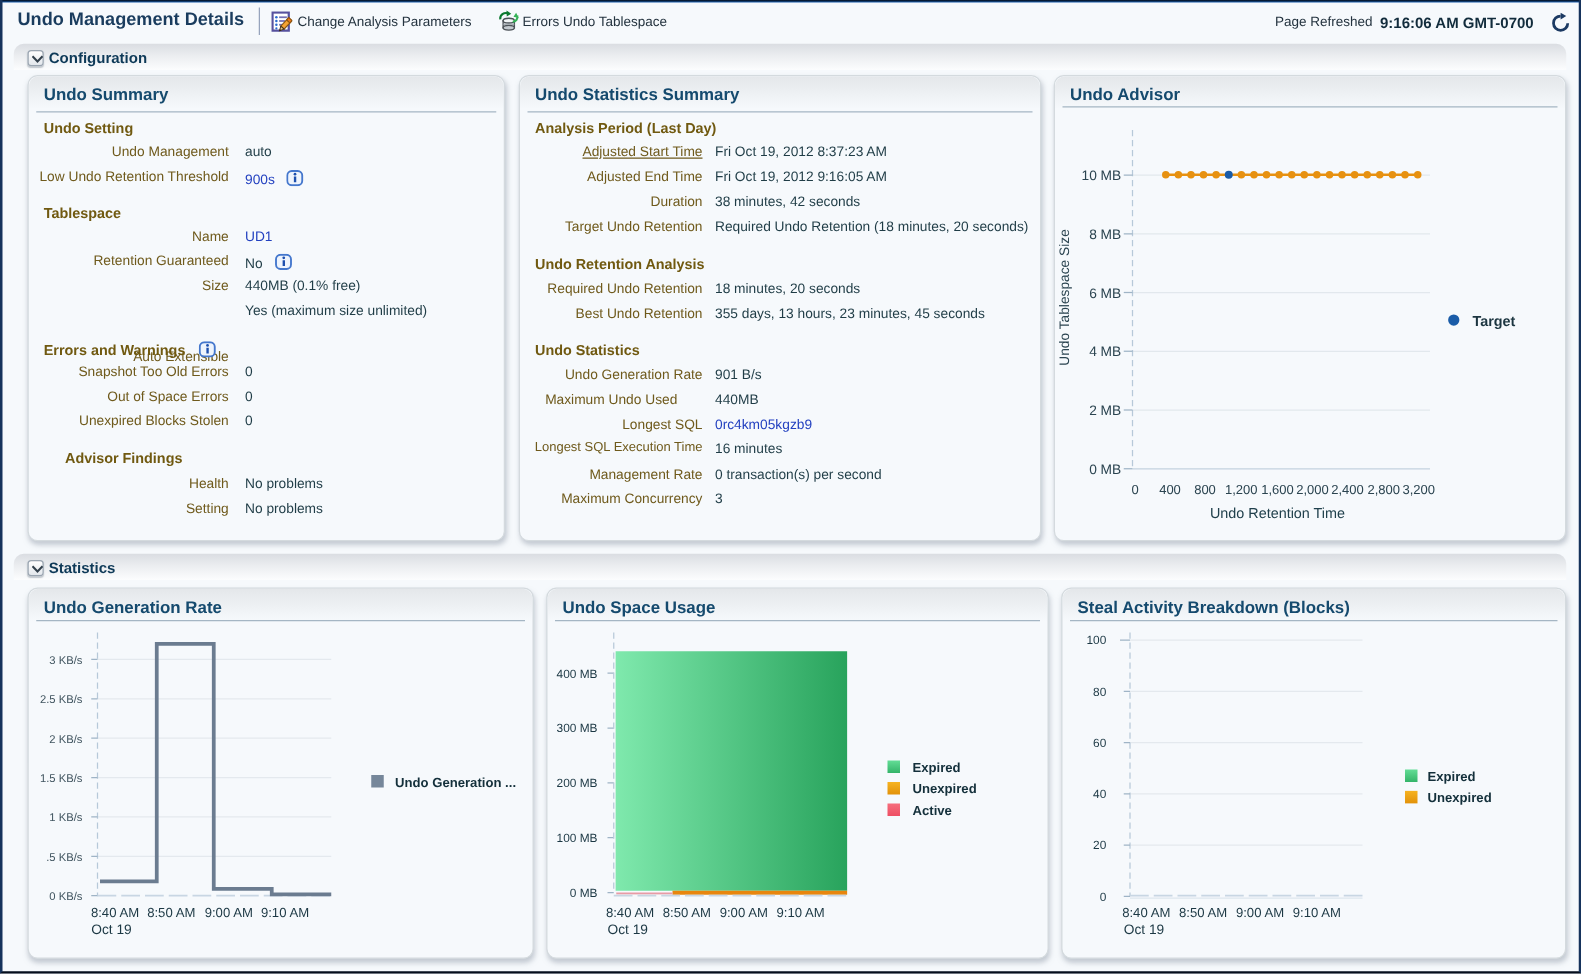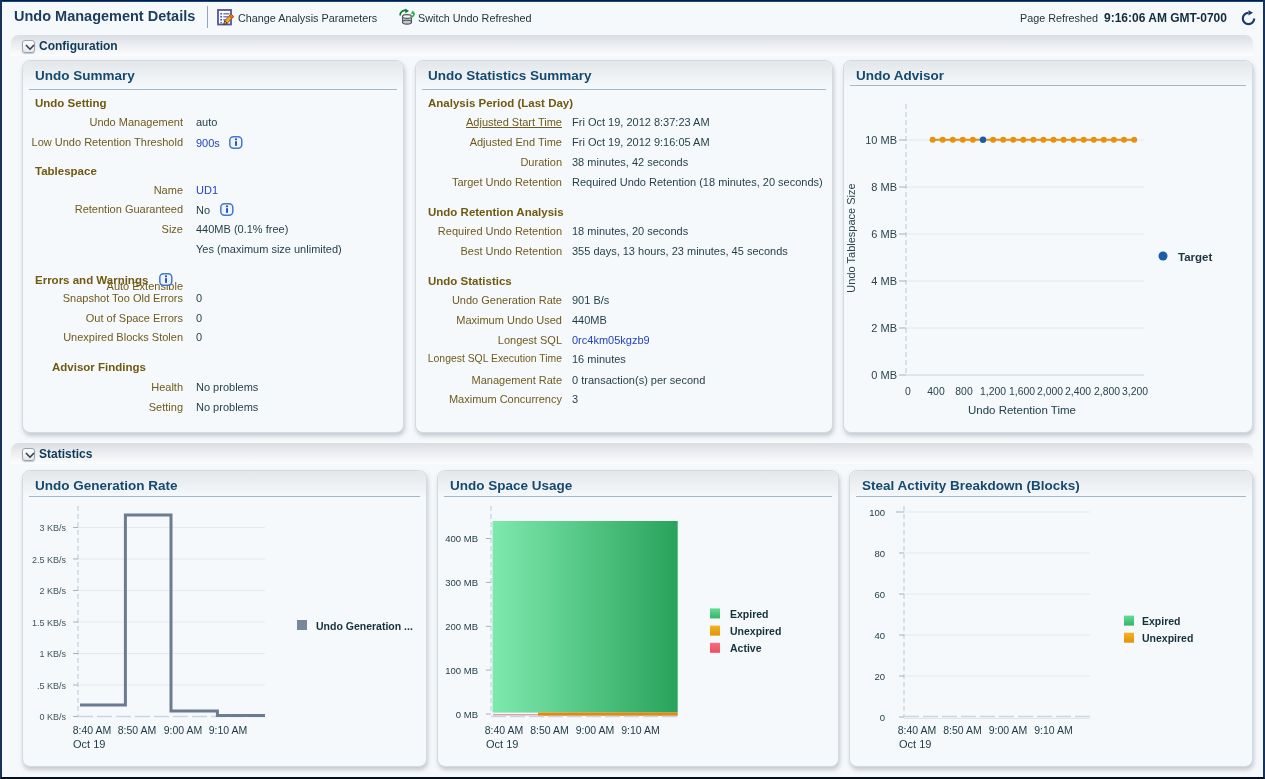--- a/index.html
+++ b/index.html
@@ -57,21 +57,21 @@
 <svg class="abs" style="left:398px;top:8px;" width="18" height="18" viewBox="0 0 18 18">
   <path d="M4.5 8.5 L13.5 8.5 L13.5 14.2 L4.5 14.2 Z" fill="#dde2e6" stroke="#4b5157" stroke-width="1.1"></path>
   <ellipse cx="9" cy="14.2" rx="4.5" ry="1.9" fill="#c3c9cf" stroke="#4b5157" stroke-width="1.1"></ellipse>
   <ellipse cx="9" cy="8.5" rx="4.5" ry="1.9" fill="#f2f5f7" stroke="#4b5157" stroke-width="1.1"></ellipse>
   <line x1="4.5" y1="11.4" x2="13.5" y2="11.4" stroke="#9aa1a8" stroke-width="0.8"></line>
   <path d="M2.2 7.5 C1.8 3.8 5.2 1.8 8.2 2.6" stroke="#0c7a30" stroke-width="1.7" fill="none"></path>
   <path d="M7.2 0.4 L11 2.9 L7.4 5.2 Z" fill="#0c7a30"></path>
   <path d="M15.8 4.5 C16.6 7.4 14.4 9.2 12.2 9.4" stroke="#35b257" stroke-width="1.7" fill="none"></path>
   <path d="M14.9 2.2 L16.9 6.4 L12.8 5.4 Z" fill="#35b257"></path>
 </svg>
-<div class="abs toolbtn" style="left:418px;top:12px;">Switch Undo Refreshed</div>
+<div class="abs toolbtn" style="left:418px;top:12px;">Errors Undo Tablespace</div>
 <div class="abs" style="left:1020px;top:12px;font-size:10.8px;color:#24333f;">Page Refreshed</div>
 <div class="abs" style="left:1104px;top:11px;font-size:12px;font-weight:bold;color:#122c3c;">9:16:06 AM GMT-0700</div>
 <svg class="abs" style="left:1240px;top:10px;" width="17" height="17" viewBox="0 0 17 17">
   <path d="M14.2 8.5 A5.7 5.7 0 1 1 8.5 2.8" fill="none" stroke="#1c3a63" stroke-width="2.2"></path>
   <path d="M8.5 0.2 L13 2.8 L8.5 5.6 Z" fill="#1c3a63"></path>
 </svg>
 
 <div class="secbar" style="top:35px;">
     <span class="chev">
       <svg width="10" height="7" viewBox="0 0 10 7">
@@ -139,21 +139,21 @@
   <div class="lbl" style="left:0;top:115px;width:146px;">Target Undo Retention</div>
     <div class="val" style="left:156px;top:115px;">Required Undo Retention (18 minutes, 20 seconds)</div>
   <div class="shead" style="left:12px;top:145px;">Undo Retention Analysis</div>
   <div class="lbl" style="left:0;top:164px;width:146px;">Required Undo Retention</div>
     <div class="val" style="left:156px;top:164px;">18 minutes, 20 seconds</div>
   <div class="lbl" style="left:0;top:184px;width:146px;">Best Undo Retention</div>
     <div class="val" style="left:156px;top:184px;">355 days, 13 hours, 23 minutes, 45 seconds</div>
   <div class="shead" style="left:12px;top:214px;">Undo Statistics</div>
   <div class="lbl" style="left:0;top:233px;width:146px;">Undo Generation Rate</div>
     <div class="val" style="left:156px;top:233px;">901 B/s</div>
-  <div class="lbl" style="left:0;top:253px;width:146px;">Maximum Undo Used</div>
+  <div class="lbl" style="left:0;top:253px;width:146px;text-align:center;">Maximum Undo Used</div>
     <div class="val" style="left:156px;top:253px;">440MB</div>
   <div class="lbl" style="left:0;top:273px;width:146px;">Longest SQL</div>
     <div class="val" style="left:156px;top:273px;"><span class="lnk">0rc4km05kgzb9</span></div>
   <div class="lbl" style="left:0;top:292px;width:146px;font-size:10.4px;">Longest SQL Execution Time</div>
     <div class="val" style="left:156px;top:292px;">16 minutes</div>
   <div class="lbl" style="left:0;top:313px;width:146px;">Management Rate</div>
     <div class="val" style="left:156px;top:313px;">0 transaction(s) per second</div>
   <div class="lbl" style="left:0;top:332px;width:146px;">Maximum Concurrency</div>
     <div class="val" style="left:156px;top:332px;">3</div>
 </div>

